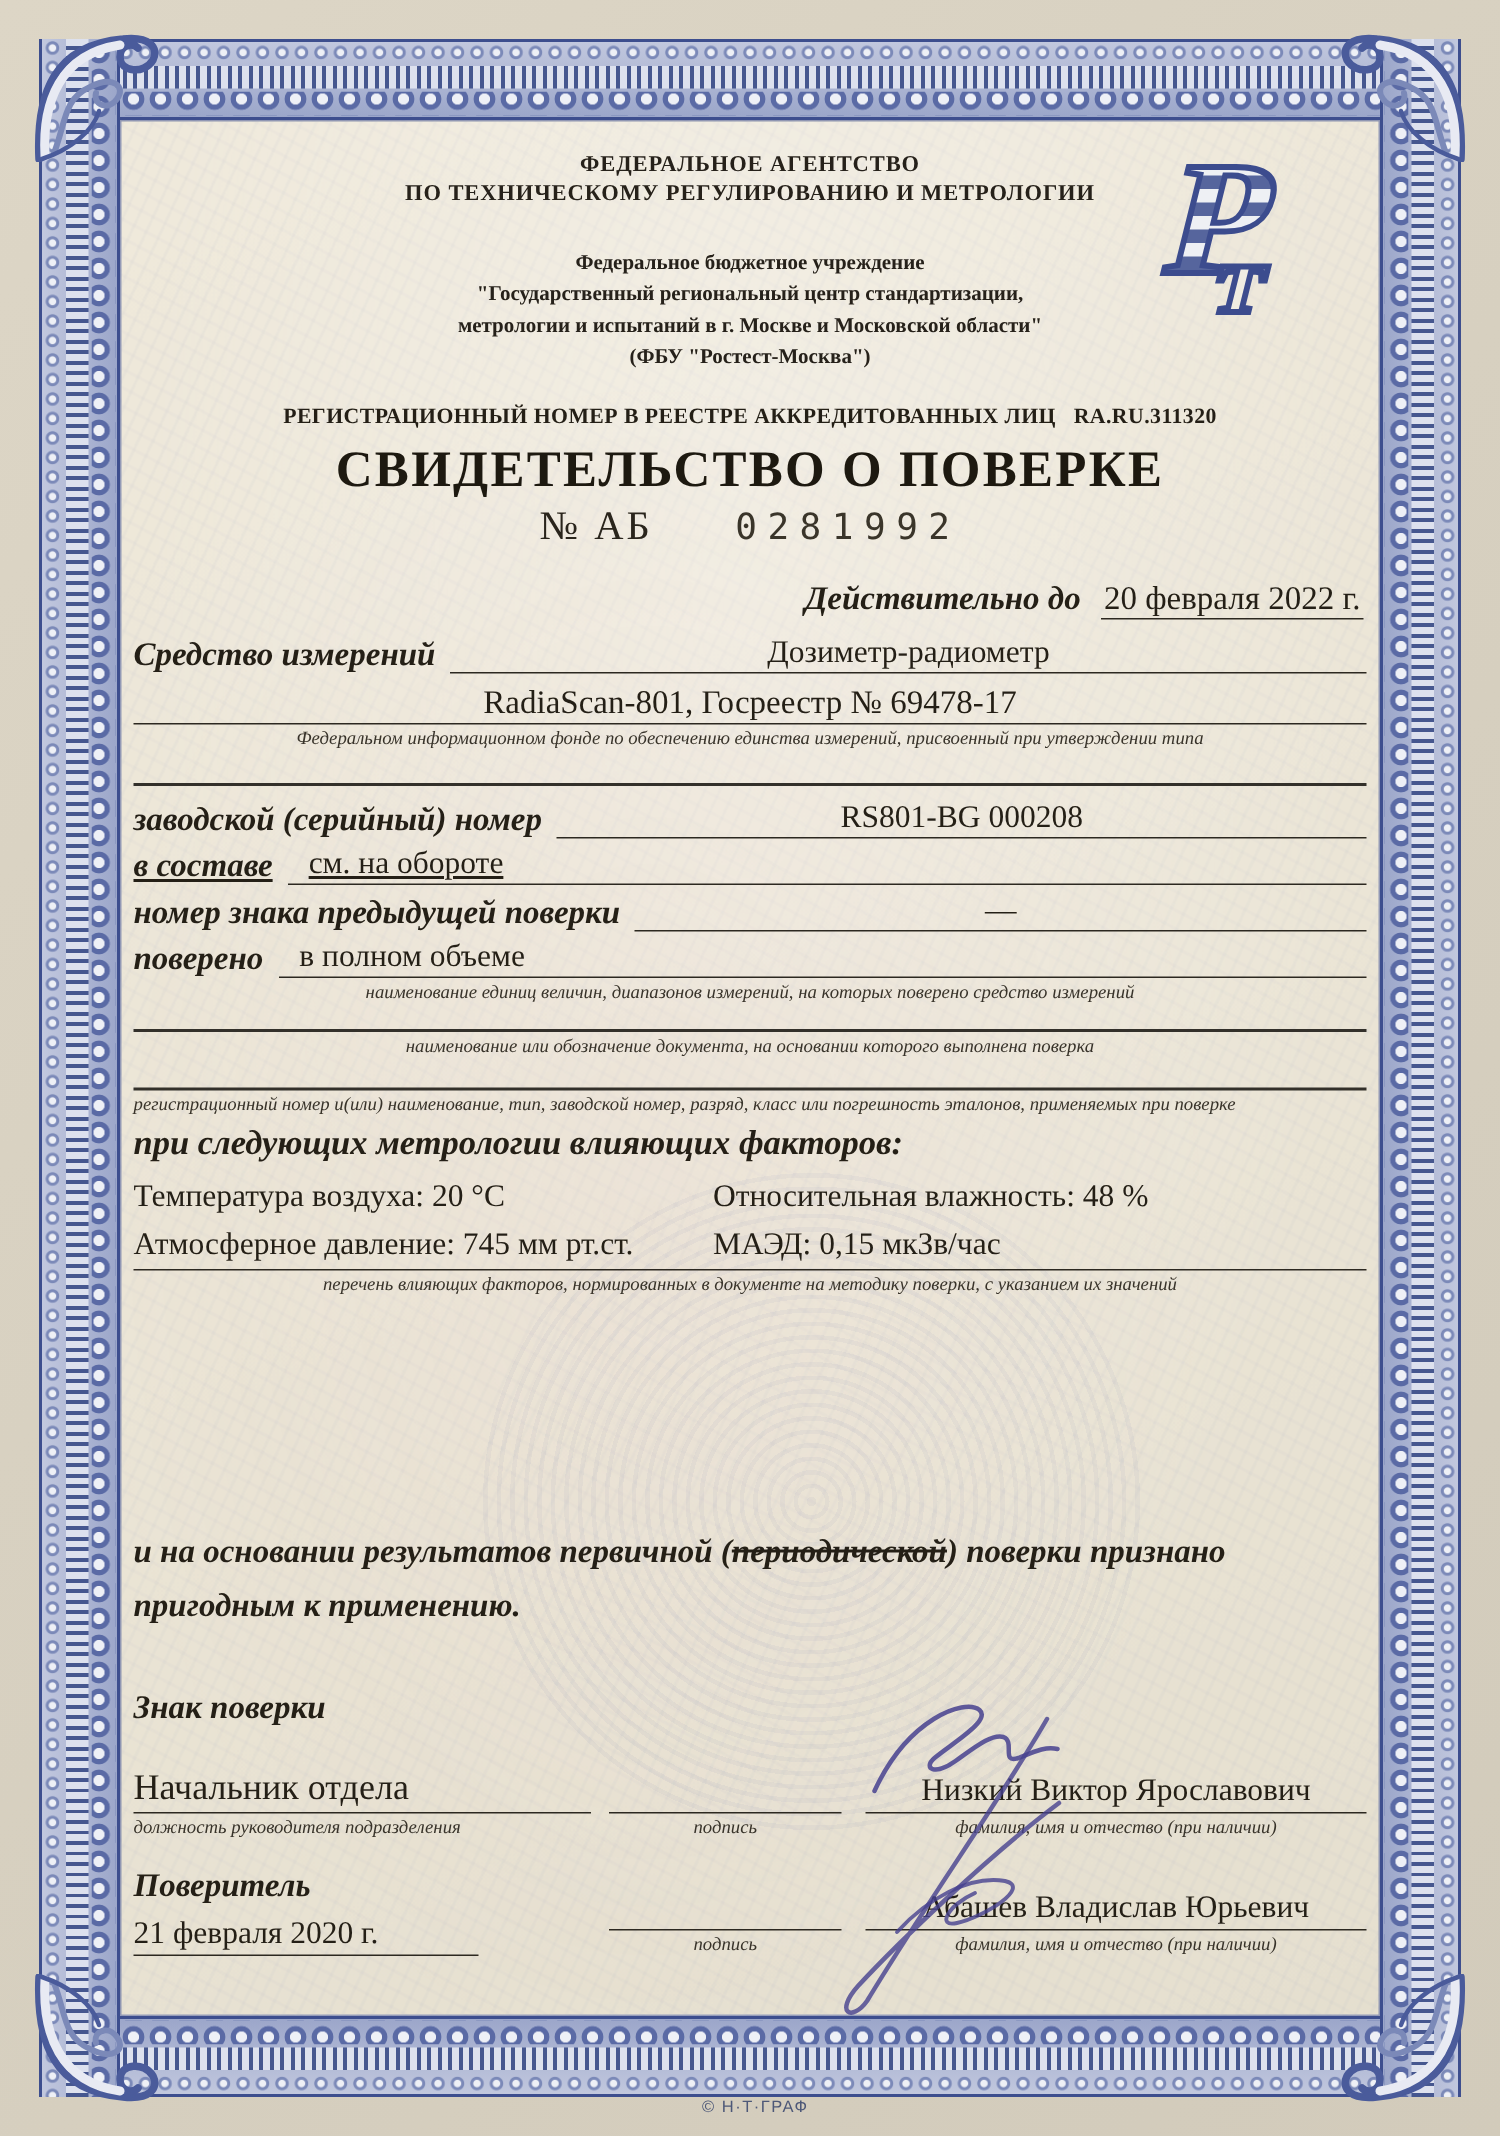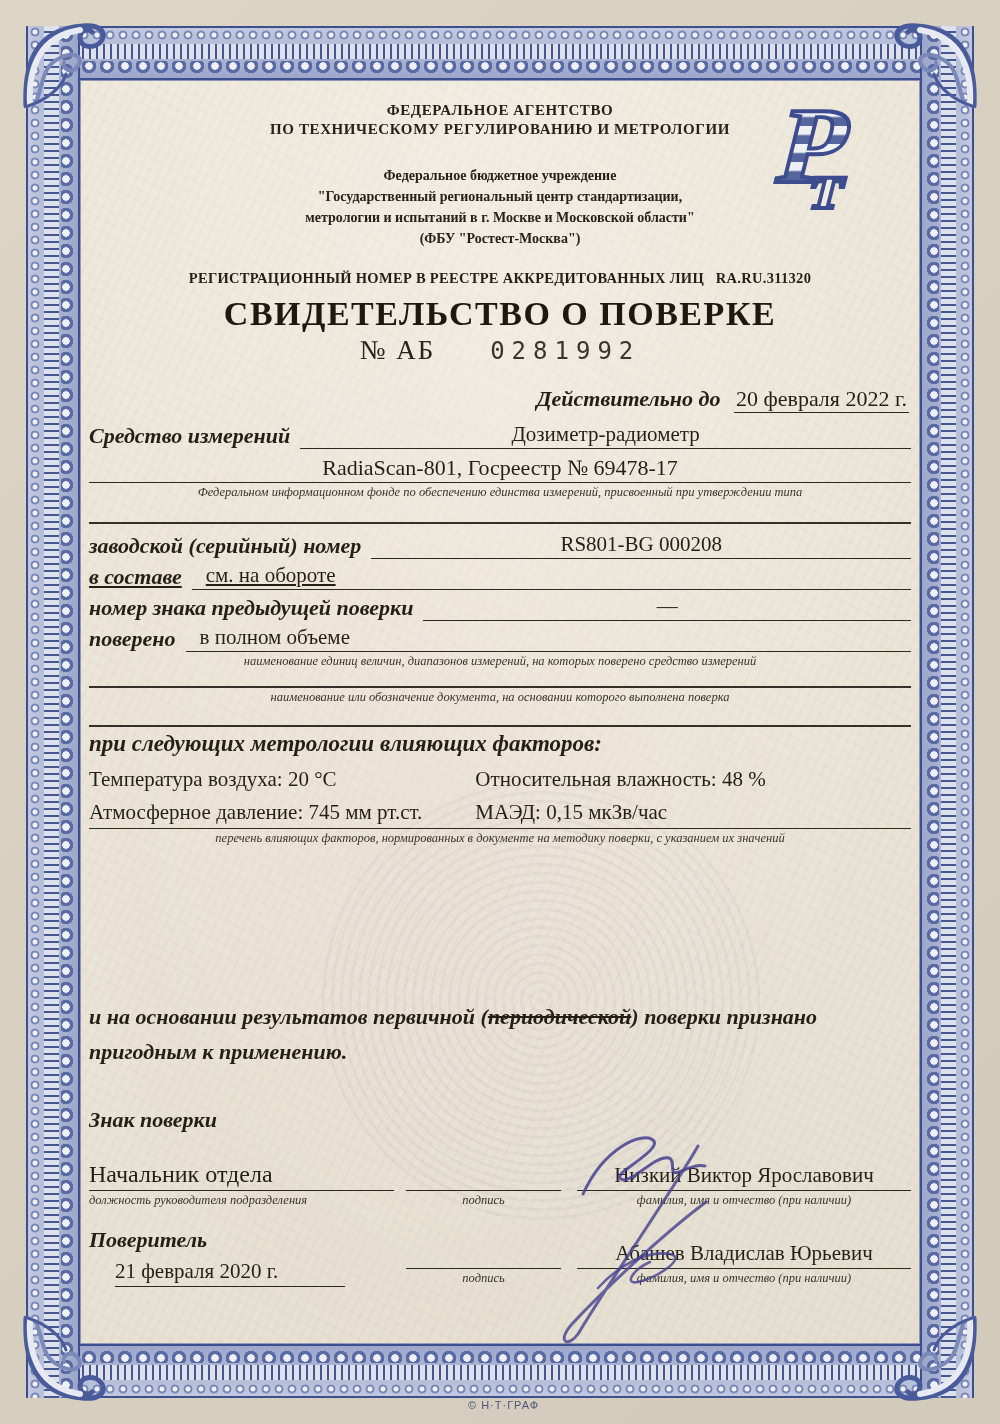--- a/index.html
+++ b/index.html
@@ -202,20 +202,21 @@
         <span class="fieldline left">в полном объеме</span>
       </div>
       <div class="caption">наименование единиц величин, диапазонов измерений, на которых поверено средство измерений</div>
 
       <div class="hr" style="margin-top:16px;"></div>
 
       <div class="caption">наименование или обозначение документа, на основании которого выполнена поверка</div>
 
 
       <div class="hr" style="margin-top:20px;"></div>
+      <div class="caption" style="text-align:left;">регистрационный номер и(или) наименование, тип, заводской номер, разряд, класс или погрешность эталонов, применяемых при поверке</div>
 
       <div class="lbl-bi" style="margin-top:4px;font-size:23px;">при следующих метрологии влияющих факторов:</div>
 
       <div class="cond-row" style="margin-top:8px;">
         <span class="c1">Температура воздуха: 20 °С</span>
         <span class="c2">Относительная влажность: 48 %</span>
       </div>
       <div class="cond-row uline" style="margin-top:4px;">
         <span class="c1">Атмосферное давление: 745 мм рт.ст.</span>
         <span class="c2">МАЭД: 0,15 мкЗв/час</span>
@@ -240,21 +241,21 @@
         </div>
         <div class="sig-col3">
           <div class="name-val uline">Низкий Виктор Ярославович</div>
           <div class="caption">фамилия, имя и отчество (при наличии)</div>
         </div>
       </div>
 
       <div class="sig-table" style="margin-top:18px;">
         <div class="sig-col1">
           <div class="lbl-bi">Поверитель</div>
-          <div class="uline" style="font-size:21px;margin-top:6px;width:230px;margin-left:26px;">21 февраля 2020 г.</div>
+          <div class="uline" style="font-size:21px;margin-top:6px;width:230px;">21 февраля 2020 г.</div>
         </div>
         <div class="sig-col2">
           <div class="uline" style="height:26px;"></div>
           <div class="caption">подпись</div>
         </div>
         <div class="sig-col3">
           <div class="name-val uline">Абашев Владислав Юрьевич</div>
           <div class="caption">фамилия, имя и отчество (при наличии)</div>
         </div>
       </div>

